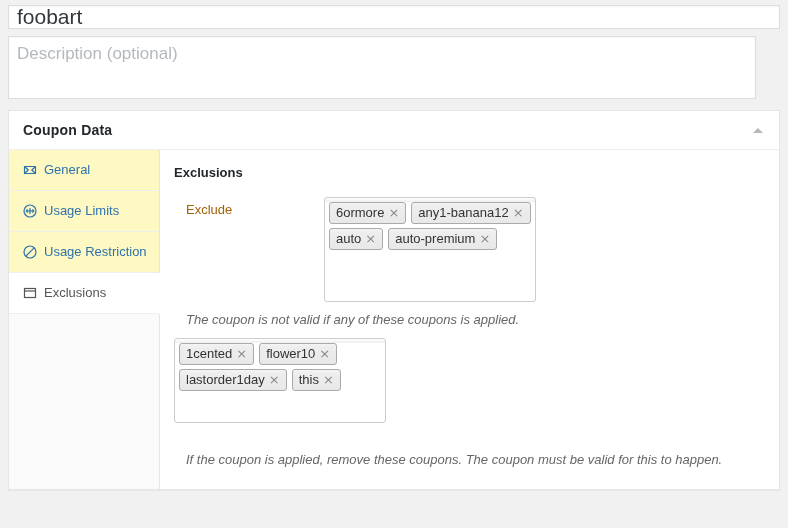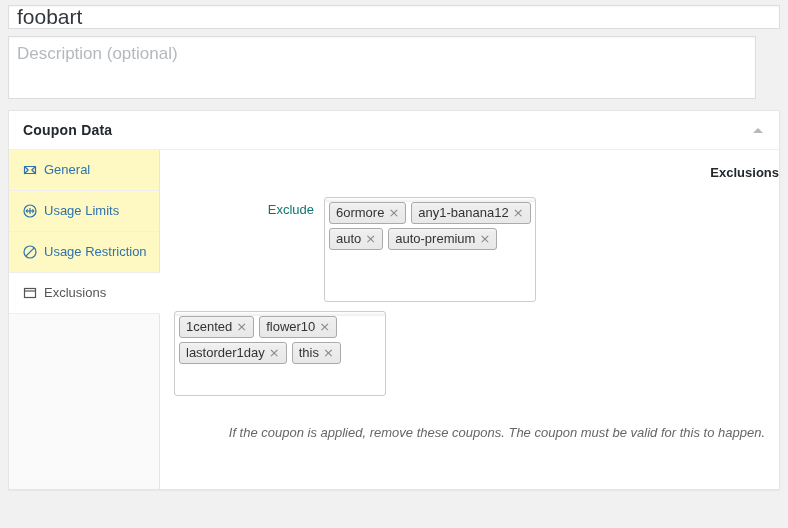--- a/index.html
+++ b/index.html
@@ -80,21 +80,20 @@
   .resize-grip i:nth-child(3) { bottom: 1px; width: 3px; transform: rotate(-45deg); transform-origin: right bottom; }
 
   
   .metabox {
     position: relative;
     margin-top: 11px;
     width: 772px;
     background: #fff;
     border: 1px solid #e5e5e5;
     box-shadow: 0 1px 1px rgba(0,0,0,.04);
-    text-align: right;
   }
   .metabox-header {
     position: relative;
     height: 39px;
     border-bottom: 1px solid #eee;
     display: flex;
     align-items: center;
     padding: 0 14px;
   }
   .metabox-title {
@@ -193,21 +192,21 @@
   .form-field {
     display: flex;
     align-items: flex-start;
     padding: 9px 12px 0 14px;
   }
   .form-field > label {
     flex: 0 0 150px;
     width: 150px;
     padding: 4px 10px 0 12px;
     font-size: 13px;
-    color: #0f766e;
+    color: #a16207;
     line-height: 18px;
   }
 
   
   .select2 {
     width: 212px;
     min-height: 105px;
     border: 1px solid #ccc;
     border-radius: 3px;
     background: #fff;
@@ -357,20 +356,21 @@
                 <span>auto</span>
                 <span class="s2-remove">×</span>
               </li>
               <li class="s2-choice">
                 <span>auto-premium</span>
                 <span class="s2-remove">×</span>
               </li>
             </ul>
           </div>
         </div>
+        <p class="description">The coupon is not valid if any of these coupons is applied.</p>
 
         <div class="form-field">
           <div class="select2 short">
             <ul class="s2-list">
               <li class="s2-choice">
                 <span>1cented</span>
                 <span class="s2-remove">×</span>
               </li>
               <li class="s2-choice">
                 <span>flower10</span>

